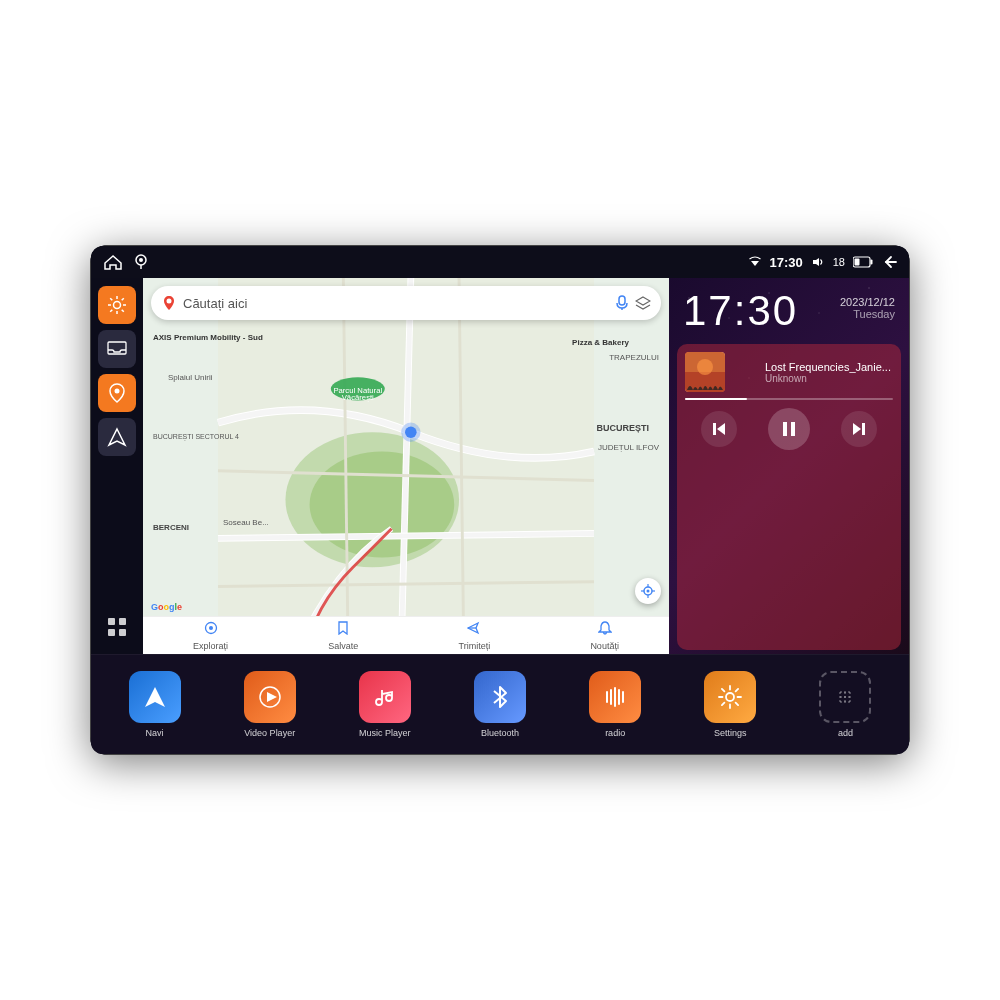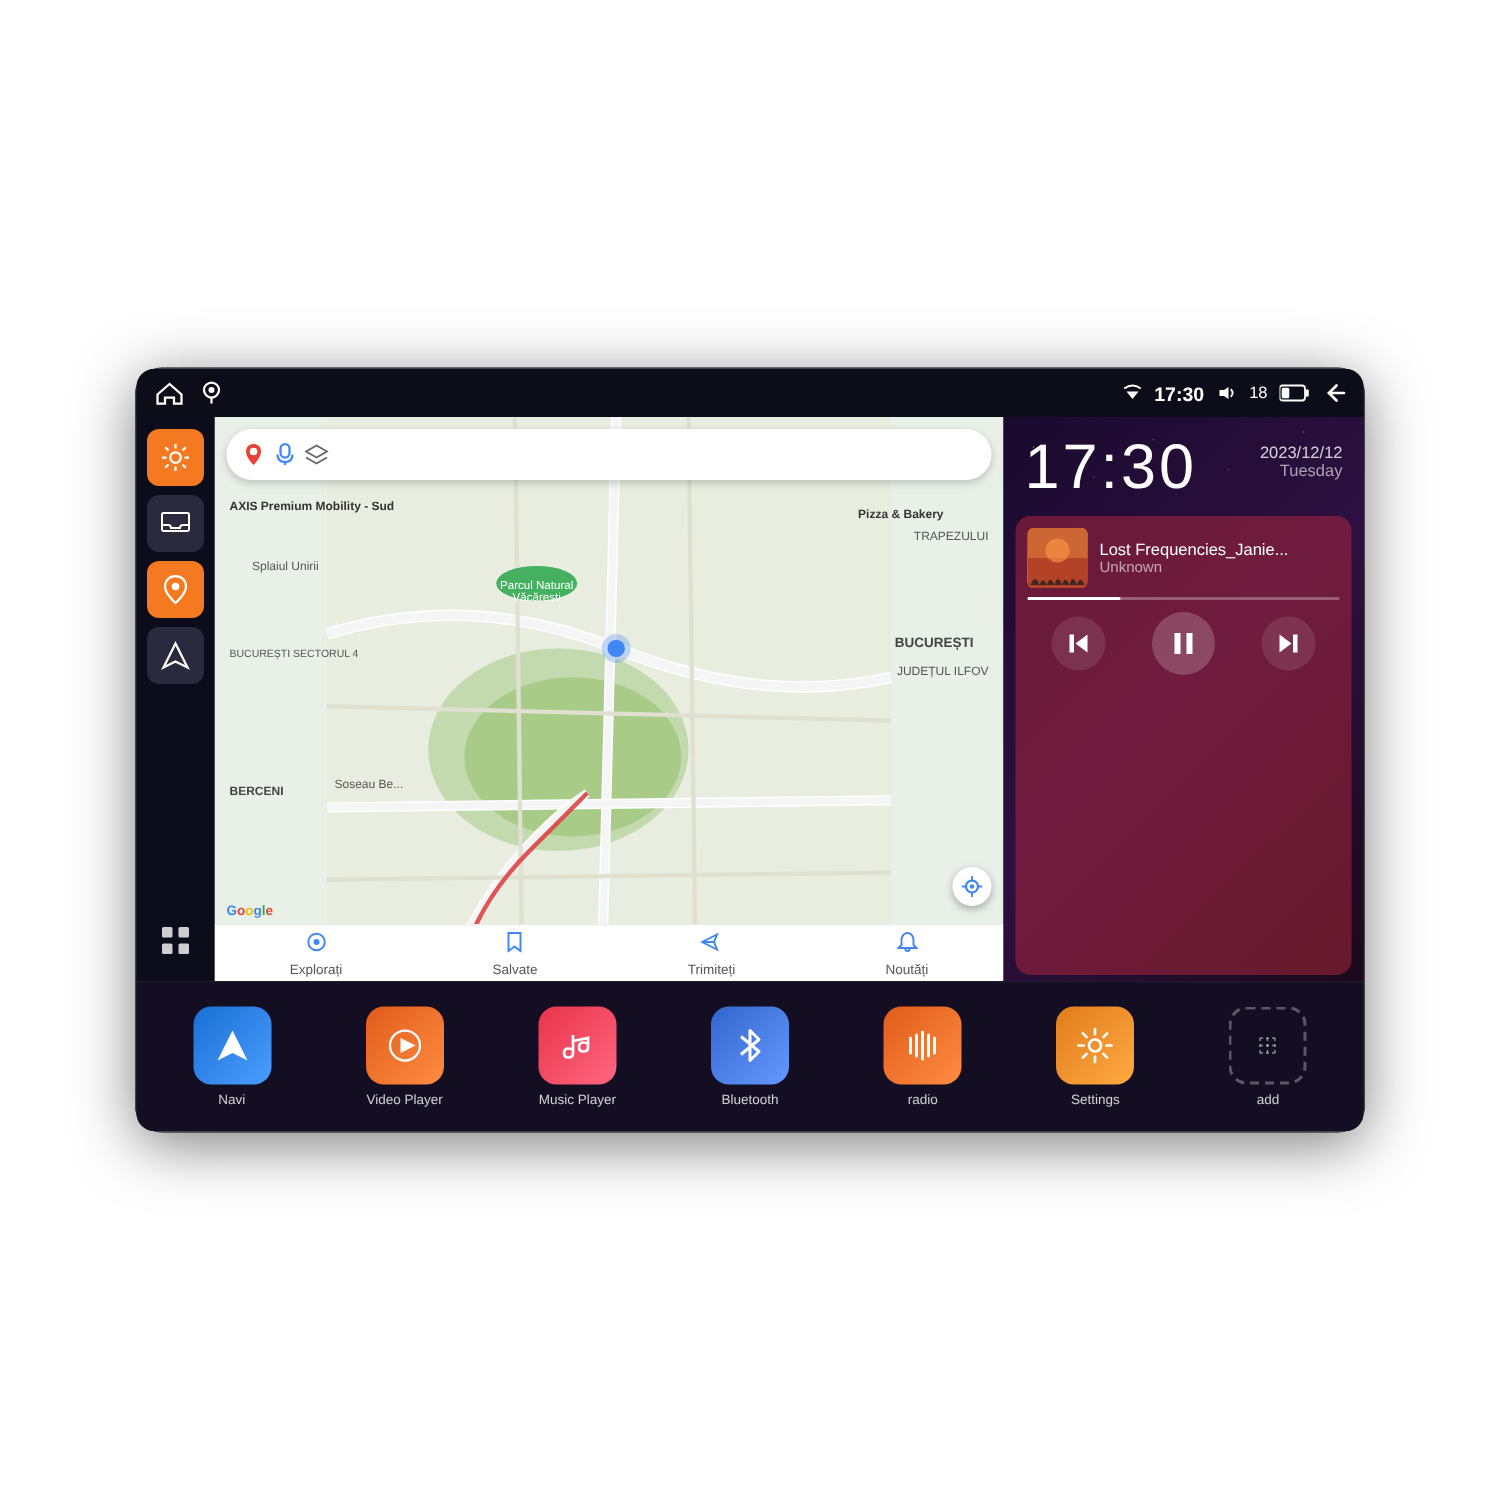--- a/index.html
+++ b/index.html
@@ -166,21 +166,21 @@
     }
     .music-thumb {
       width: 40px; height: 40px;
       border-radius: 4px;
       background: linear-gradient(135deg, #ff6b35, #f7c59f, #cc3333);
       flex-shrink: 0;
       overflow: hidden;
       display: flex; align-items: center; justify-content: center;
       font-size: 16px;
     }
-    .music-details { flex: 1; min-width: 0; }
+    .music-details { flex: 1; min-width: 0; margin-left: 32px; }
     .music-title {
       font-size: 11px; color: white;
       white-space: nowrap; overflow: hidden; text-overflow: ellipsis;
     }
     .music-artist { font-size: 10px; color: rgba(255,255,255,0.6); }
 
     .music-progress {
       height: 2px;
       background: rgba(255,255,255,0.3);
       border-radius: 1px;
@@ -392,20 +392,21 @@
           <circle cx="200" cy="160" r="10" fill="#4285f4" opacity="0.3"></circle>
           <circle cx="200" cy="160" r="5" fill="#4285f4"></circle>
         </svg>
 
         <div class="map-search">
 
           <svg width="16" height="16" viewBox="0 0 16 16">
             <path d="M8 1 C5 1 3 3 3 6 C3 10 8 15 8 15 C8 15 13 10 13 6 C13 3 11 1 8 1Z" fill="#ea4335"></path>
             <circle cx="8" cy="6" r="2.5" fill="white"></circle>
           </svg>
+          <span class="map-search-text">Căutați aici</span>
 
           <svg width="14" height="16" viewBox="0 0 14 16">
             <rect x="4" y="1" width="6" height="9" rx="3" fill="none" stroke="#4285f4" stroke-width="1.5"></rect>
             <path d="M2 8 Q2 13 7 13 Q12 13 12 8" fill="none" stroke="#4285f4" stroke-width="1.5"></path>
             <line x1="7" y1="13" x2="7" y2="15" stroke="#4285f4" stroke-width="1.5"></line>
           </svg>
 
           <svg width="16" height="16" viewBox="0 0 16 16">
             <path d="M8 2 L15 6 L8 10 L1 6 Z" fill="none" stroke="#666" stroke-width="1.2"></path>
             <path d="M1 10 L8 14 L15 10" fill="none" stroke="#666" stroke-width="1.2"></path>

